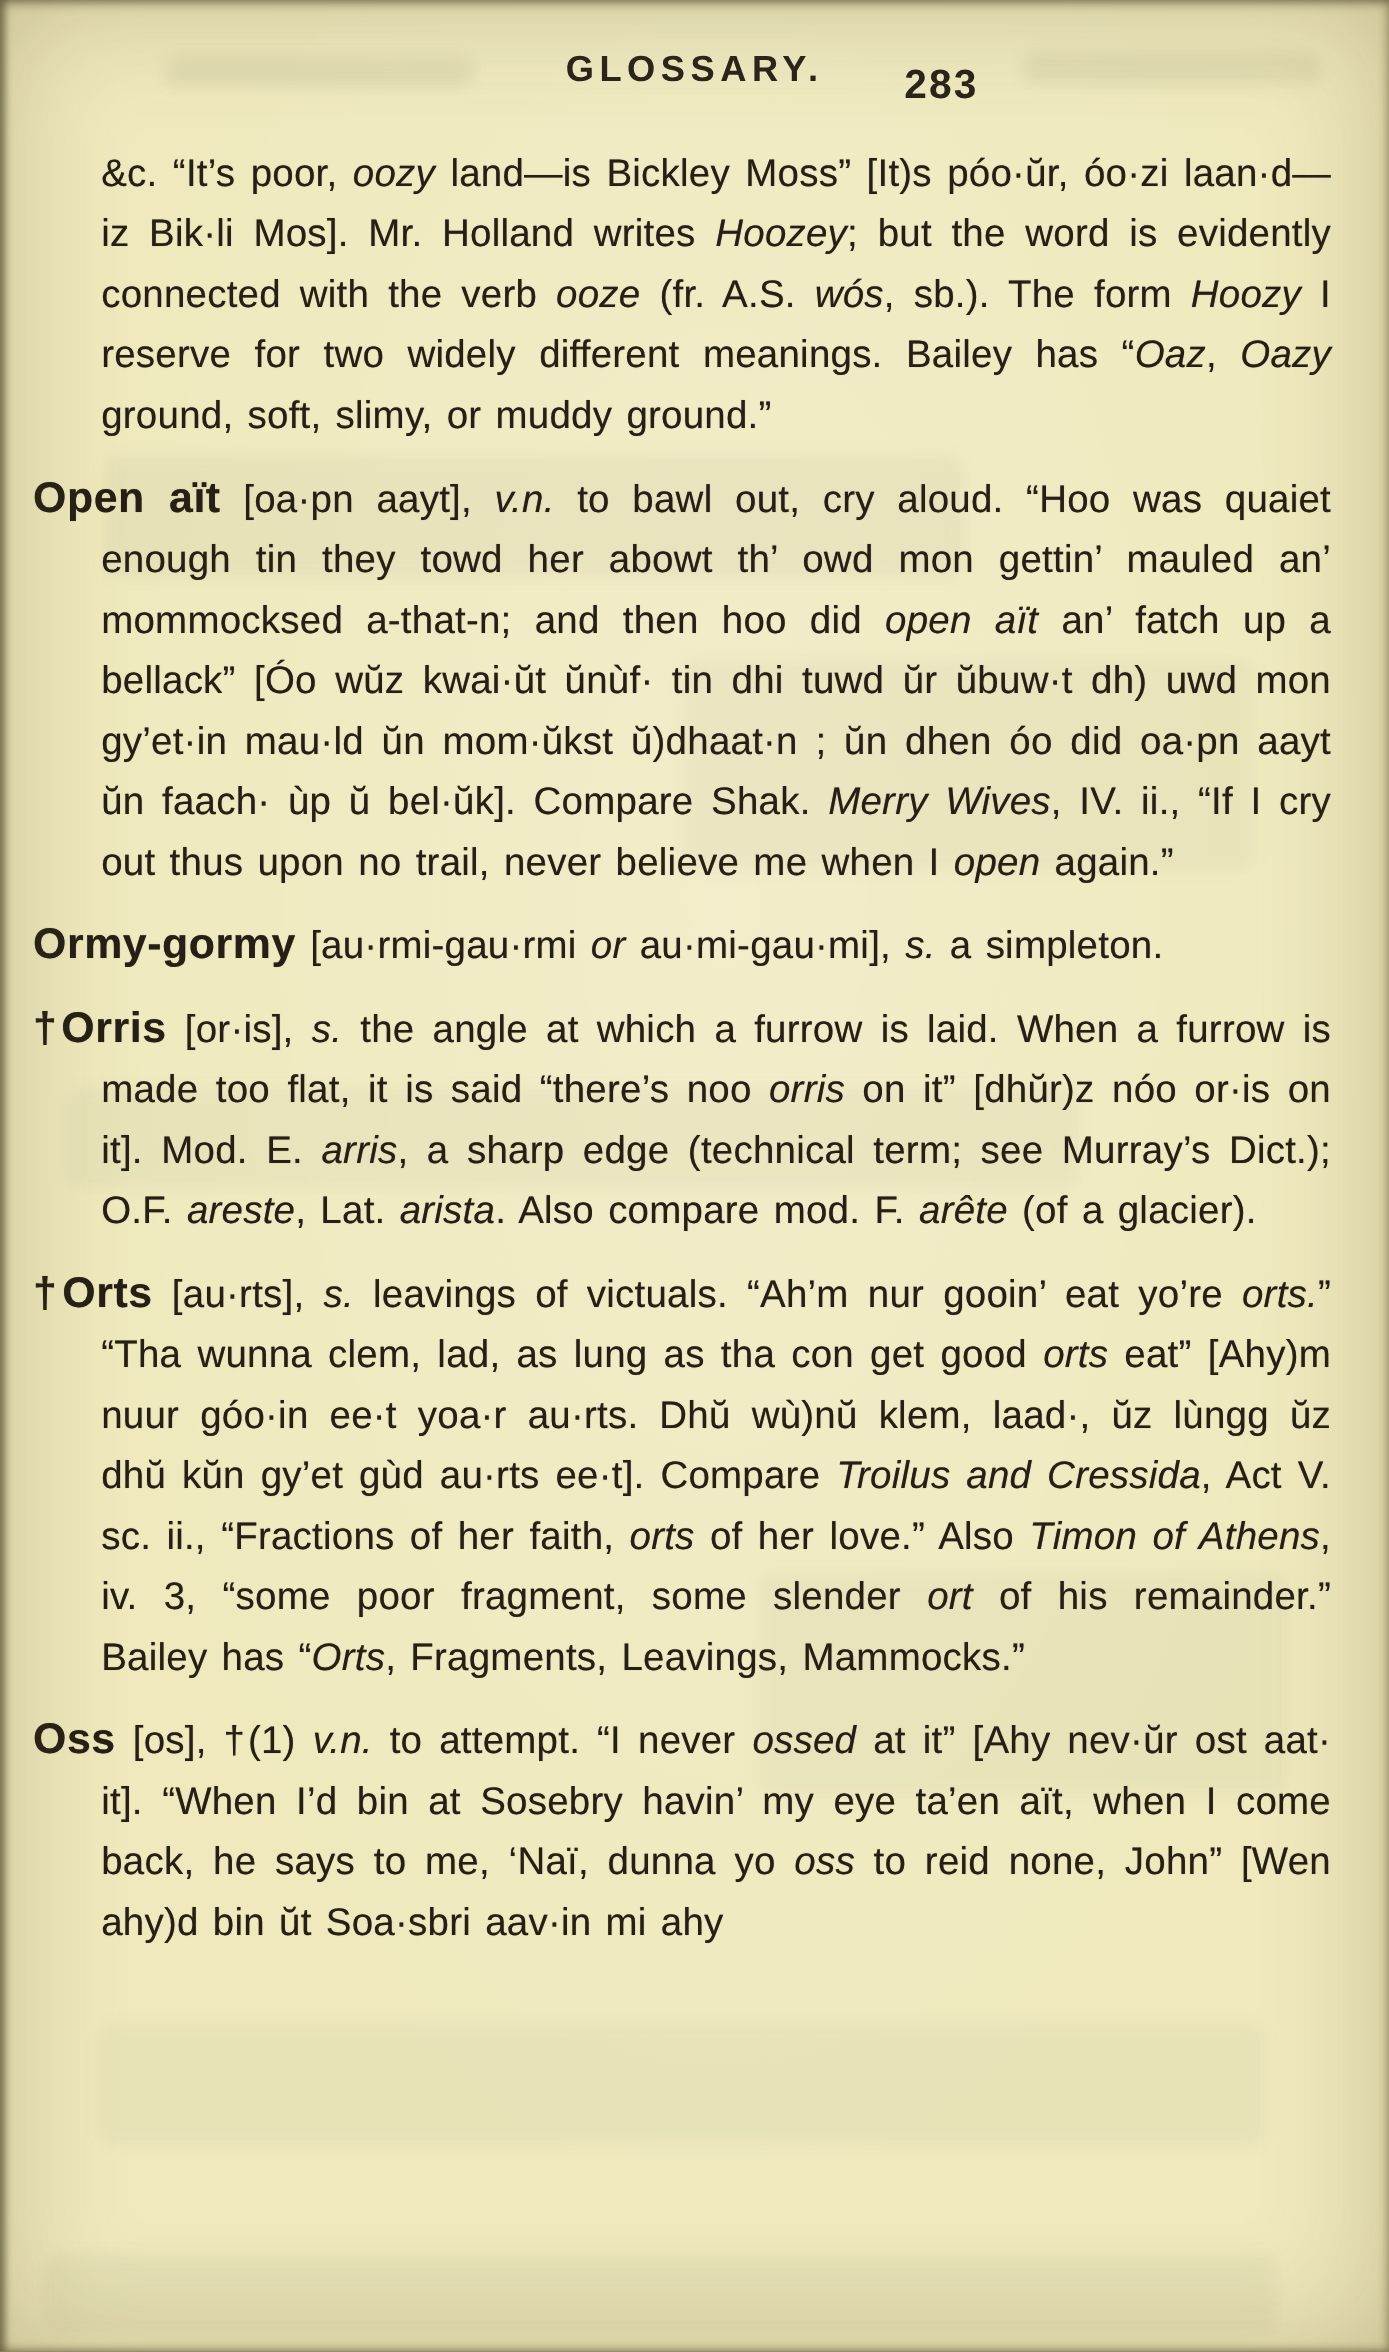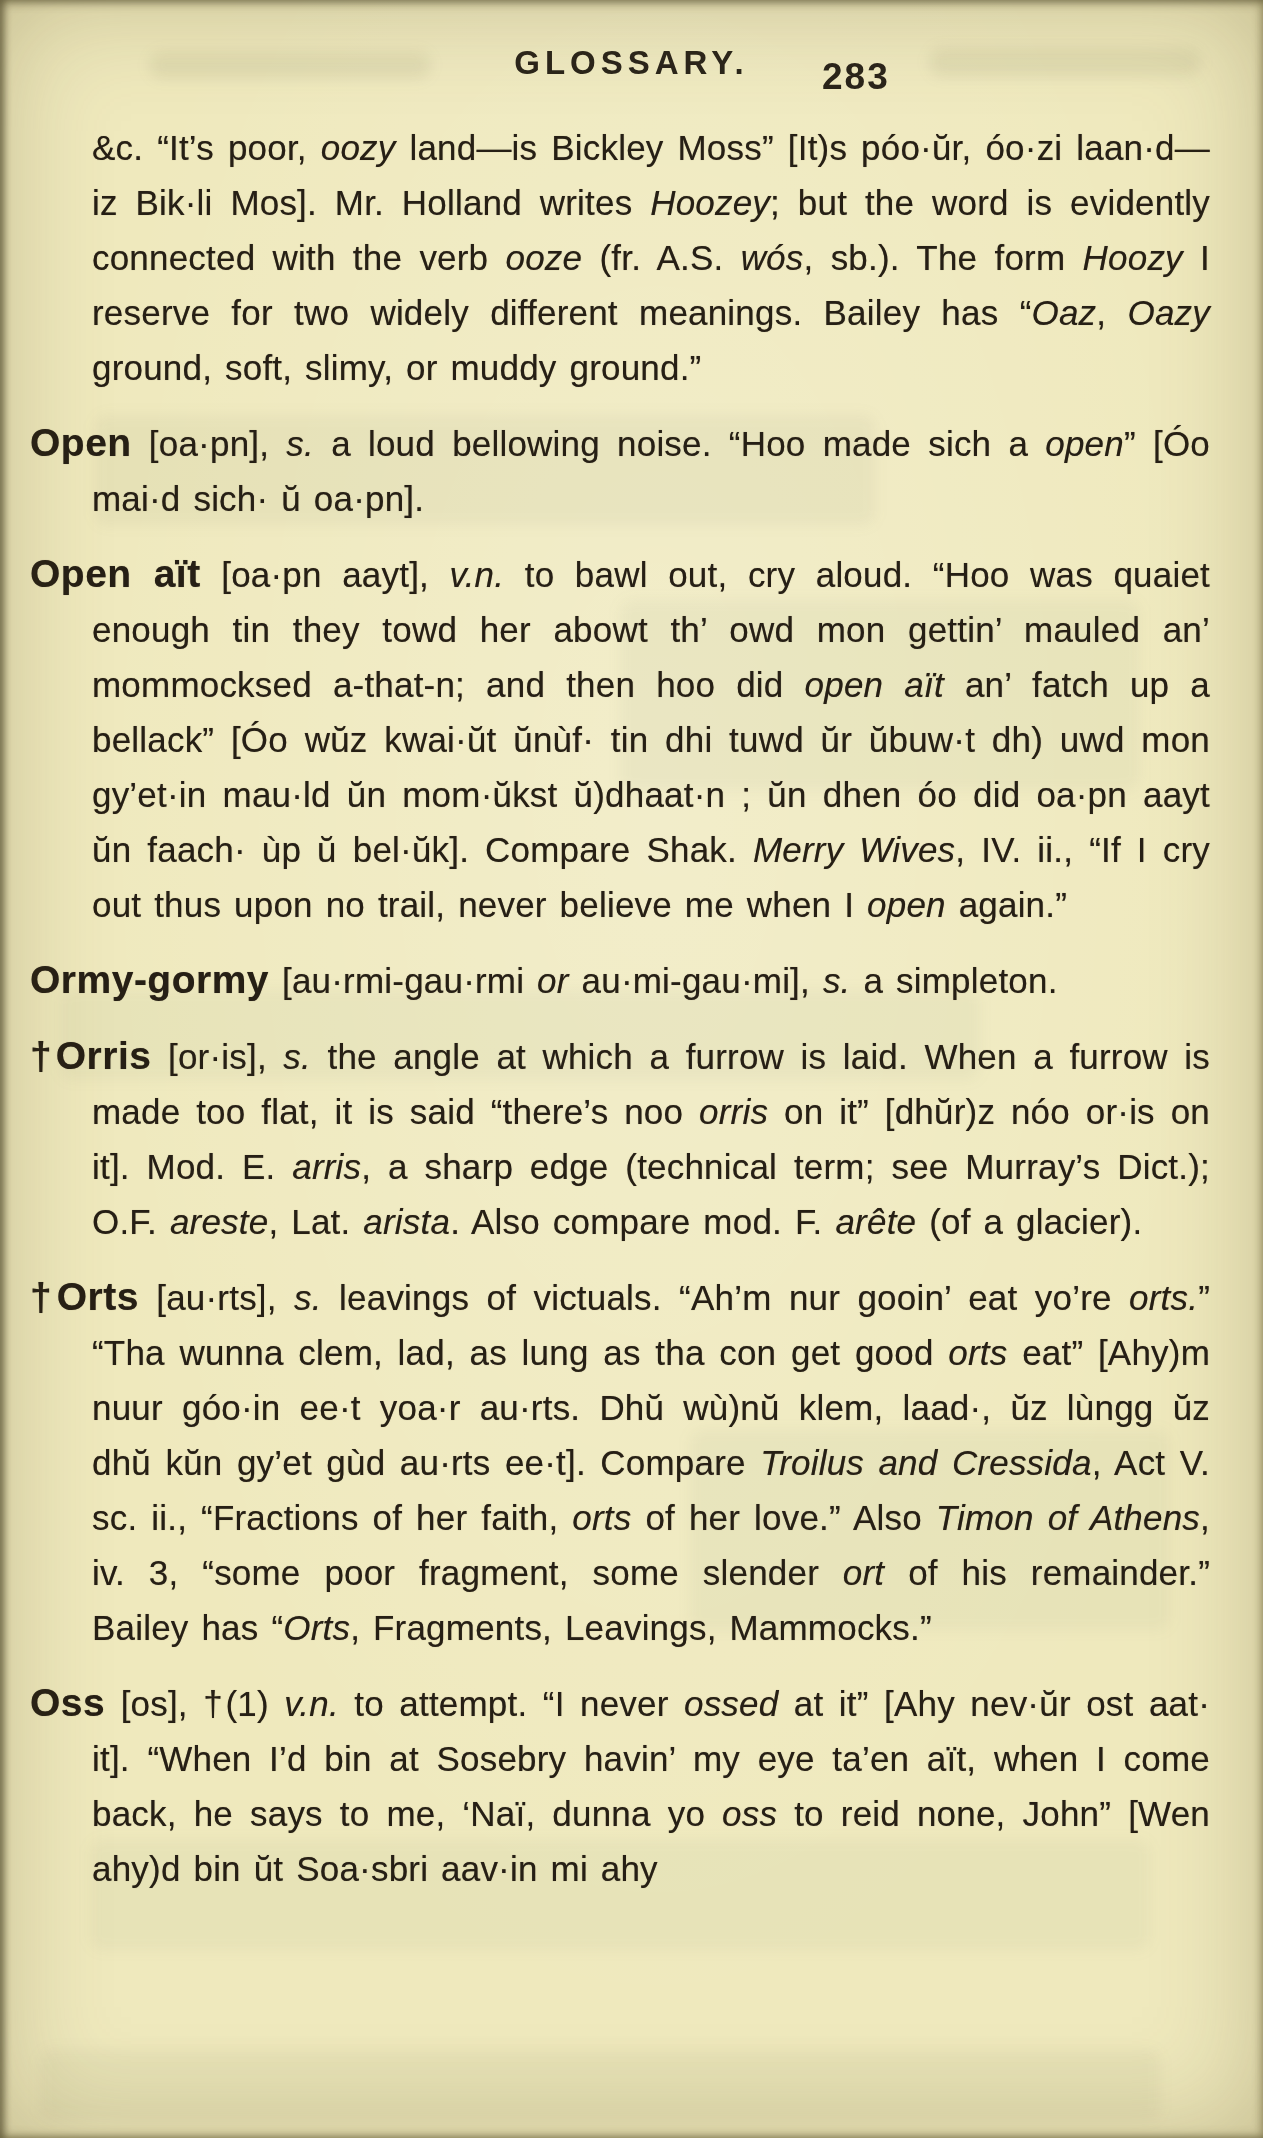--- a/index.html
+++ b/index.html
@@ -39,21 +39,21 @@
     color:#2a241a;
   }
   .text-block {
     position:absolute; top:116px; left:30px; width:1180px;
   }
   p.para {
     margin:0; font-size:35px; line-height:55px;
     text-align:justify; word-spacing:3px; letter-spacing:.2px;
     text-shadow:0 0 .7px rgba(42,32,20,.55);
   }
-  p.continuation { padding-left:62px; text-indent:0; margin-top:4px; }
+  p.continuation { padding-left:62px; text-indent:0; margin-top:14px; }
   p.entry { padding-left:62px; text-indent:-62px; margin-top:20px; }
   .seg-h { font-weight:bold; font-size:39px; letter-spacing:.5px; }
   .seg-i { font-style:italic; }
 </style>
 </head>
 <body>
 
 <div class="page">
 
   <div class="smudge" style="left:150px;top:52px;width:280px;height:26px;"></div>
@@ -64,21 +64,20 @@
   <div class="smudge" style="left:690px;top:1430px;width:480px;height:200px;background:rgba(104,110,70,.05);"></div>
   <div class="smudge" style="left:90px;top:1840px;width:1060px;height:110px;background:rgba(104,110,70,.05);"></div>
   <div class="smudge" style="left:40px;top:2050px;width:1120px;height:70px;background:rgba(104,110,70,.06);"></div>
 
   <div class="running-title">GLOSSARY.</div>
 
   <div class="page-number">283</div>
 
   <div class="text-block">
       <p class="para continuation"><span class="seg-n">&amp;c. “It’s poor, </span><span class="seg-i">oozy</span><span class="seg-n"> land—is Bickley Moss” [It)s póo·ŭr, óo·zi laan·d—iz Bik·li Mos]. Mr. Holland writes </span><span class="seg-i">Hoozey</span><span class="seg-n">; but the word is evidently connected with the verb </span><span class="seg-i">ooze</span><span class="seg-n"> (fr. A.S. </span><span class="seg-i">wós</span><span class="seg-n">, sb.). The form </span><span class="seg-i">Hoozy</span><span class="seg-n"> I reserve for two widely different meanings. Bailey has “</span><span class="seg-i">Oaz</span><span class="seg-n">, </span><span class="seg-i">Oazy</span><span class="seg-n"> ground, soft, slimy, or muddy ground.”</span></p>
-      <p class="para entry"><span class="seg-h">Open</span><span class="seg-n"> [oa·pn], </span><span class="seg-i">s.</span><span class="seg-n"> a loud bellowing noise. “Hoo made sich a </span><span class="seg-i">open</span><span class="seg-n">” [Óo mai·d sich· ŭ oa·pn].</span></p>
       <p class="para entry"><span class="seg-h">Open aït</span><span class="seg-n"> [oa·pn aayt], </span><span class="seg-i">v.n.</span><span class="seg-n"> to bawl out, cry aloud. “Hoo was quaiet enough tin they towd her abowt th’ owd mon gettin’ mauled an’ mommocksed a-that-n; and then hoo did </span><span class="seg-i">open aït</span><span class="seg-n"> an’ fatch up a bellack” [Óo wŭz kwai·ŭt ŭnùf· tin dhi tuwd ŭr ŭbuw·t dh) uwd mon gy’et·in mau·ld ŭn mom·ŭkst ŭ)dhaat·n ; ŭn dhen óo did oa·pn aayt ŭn faach· ùp ŭ bel·ŭk]. Compare Shak. </span><span class="seg-i">Merry Wives</span><span class="seg-n">, IV. ii., “If I cry out thus upon no trail, never believe me when I </span><span class="seg-i">open</span><span class="seg-n"> again.”</span></p>
       <p class="para entry"><span class="seg-h">Ormy-gormy</span><span class="seg-n"> [au·rmi-gau·rmi </span><span class="seg-i">or</span><span class="seg-n"> au·mi-gau·mi], </span><span class="seg-i">s.</span><span class="seg-n"> a simpleton.</span></p>
       <p class="para entry"><span class="seg-h">†Orris</span><span class="seg-n"> [or·is], </span><span class="seg-i">s.</span><span class="seg-n"> the angle at which a furrow is laid. When a furrow is made too flat, it is said “there’s noo </span><span class="seg-i">orris</span><span class="seg-n"> on it” [dhŭr)z nóo or·is on it]. Mod. E. </span><span class="seg-i">arris</span><span class="seg-n">, a sharp edge (technical term; see Murray’s Dict.); O.F. </span><span class="seg-i">areste</span><span class="seg-n">, Lat. </span><span class="seg-i">arista</span><span class="seg-n">. Also compare mod. F. </span><span class="seg-i">arête</span><span class="seg-n"> (of a glacier).</span></p>
       <p class="para entry"><span class="seg-h">†Orts</span><span class="seg-n"> [au·rts], </span><span class="seg-i">s.</span><span class="seg-n"> leavings of victuals. “Ah’m nur gooin’ eat yo’re </span><span class="seg-i">orts.</span><span class="seg-n">” “Tha wunna clem, lad, as lung as tha con get good </span><span class="seg-i">orts</span><span class="seg-n"> eat” [Ahy)m nuur góo·in ee·t yoa·r au·rts. Dhŭ wù)nŭ klem, laad·, ŭz lùngg ŭz dhŭ kŭn gy’et gùd au·rts ee·t]. Compare </span><span class="seg-i">Troilus and Cressida</span><span class="seg-n">, Act V. sc. ii., “Fractions of her faith, </span><span class="seg-i">orts</span><span class="seg-n"> of her love.” Also </span><span class="seg-i">Timon of Athens</span><span class="seg-n">, iv. 3, “some poor fragment, some slender </span><span class="seg-i">ort</span><span class="seg-n"> of his remainder.” Bailey has “</span><span class="seg-i">Orts</span><span class="seg-n">, Fragments, Leavings, Mammocks.”</span></p>
       <p class="para entry"><span class="seg-h">Oss</span><span class="seg-n"> [os], †(1) </span><span class="seg-i">v.n.</span><span class="seg-n"> to attempt. “I never </span><span class="seg-i">ossed</span><span class="seg-n"> at it” [Ahy nev·ŭr ost aat· it]. “When I’d bin at Sosebry havin’ my eye ta’en aït, when I come back, he says to me, ‘Naï, dunna yo </span><span class="seg-i">oss</span><span class="seg-n"> to reid none, John” [Wen ahy)d bin ŭt Soa·sbri aav·in mi ahy</span></p>
     </div>
 
 </div>
 
 </body></html>

